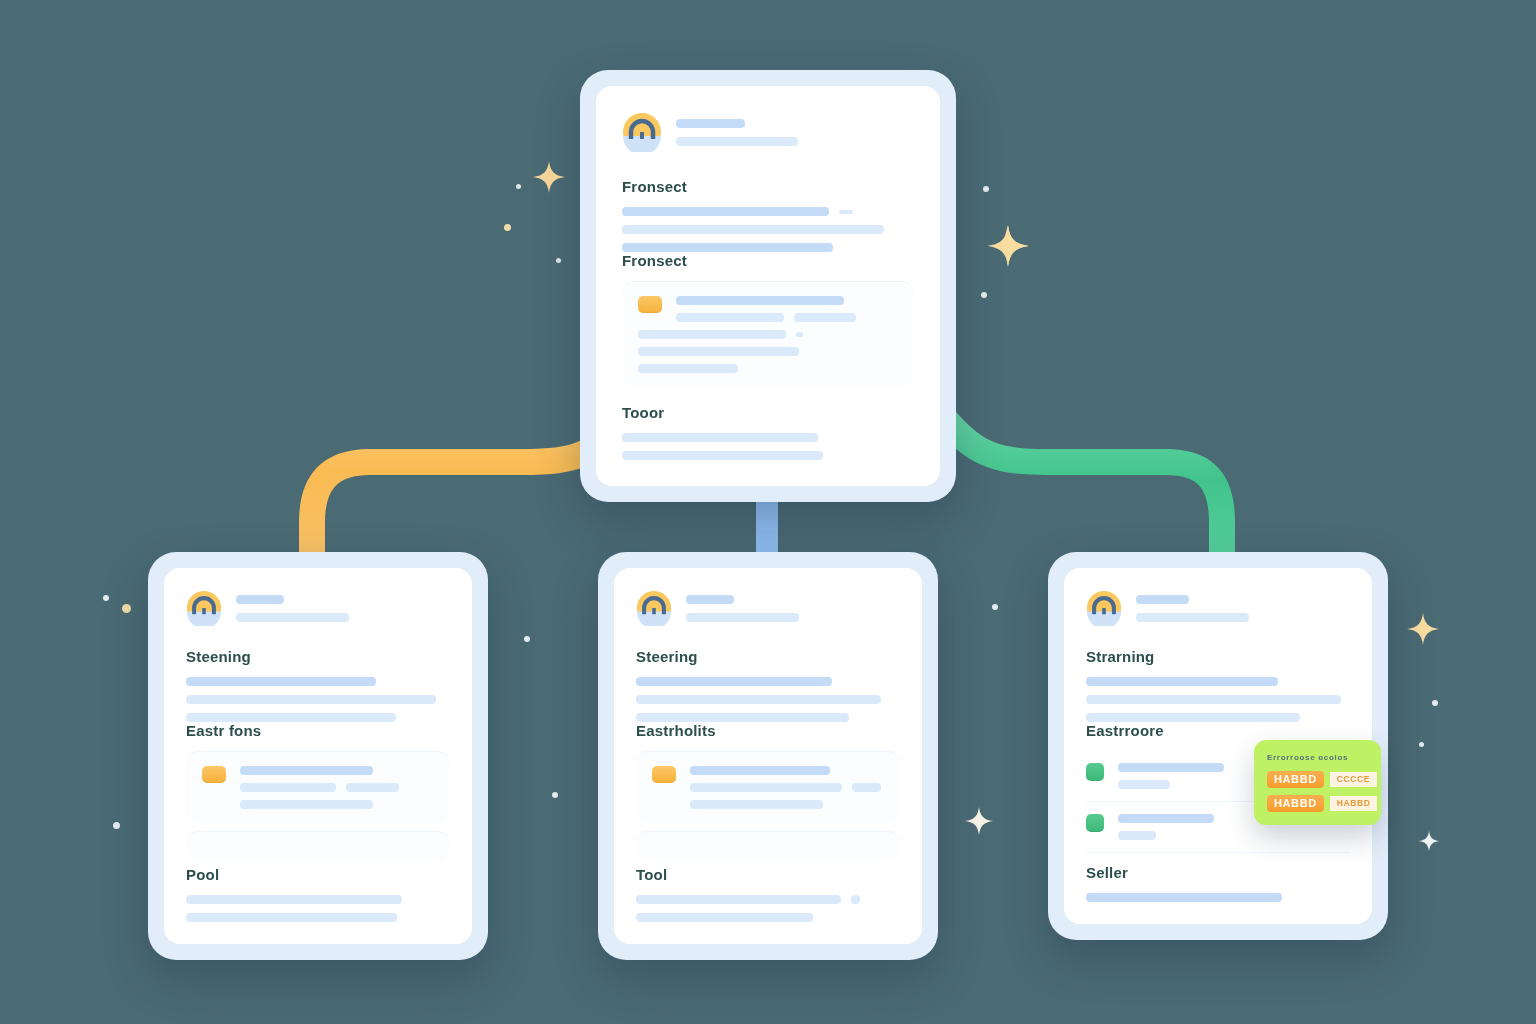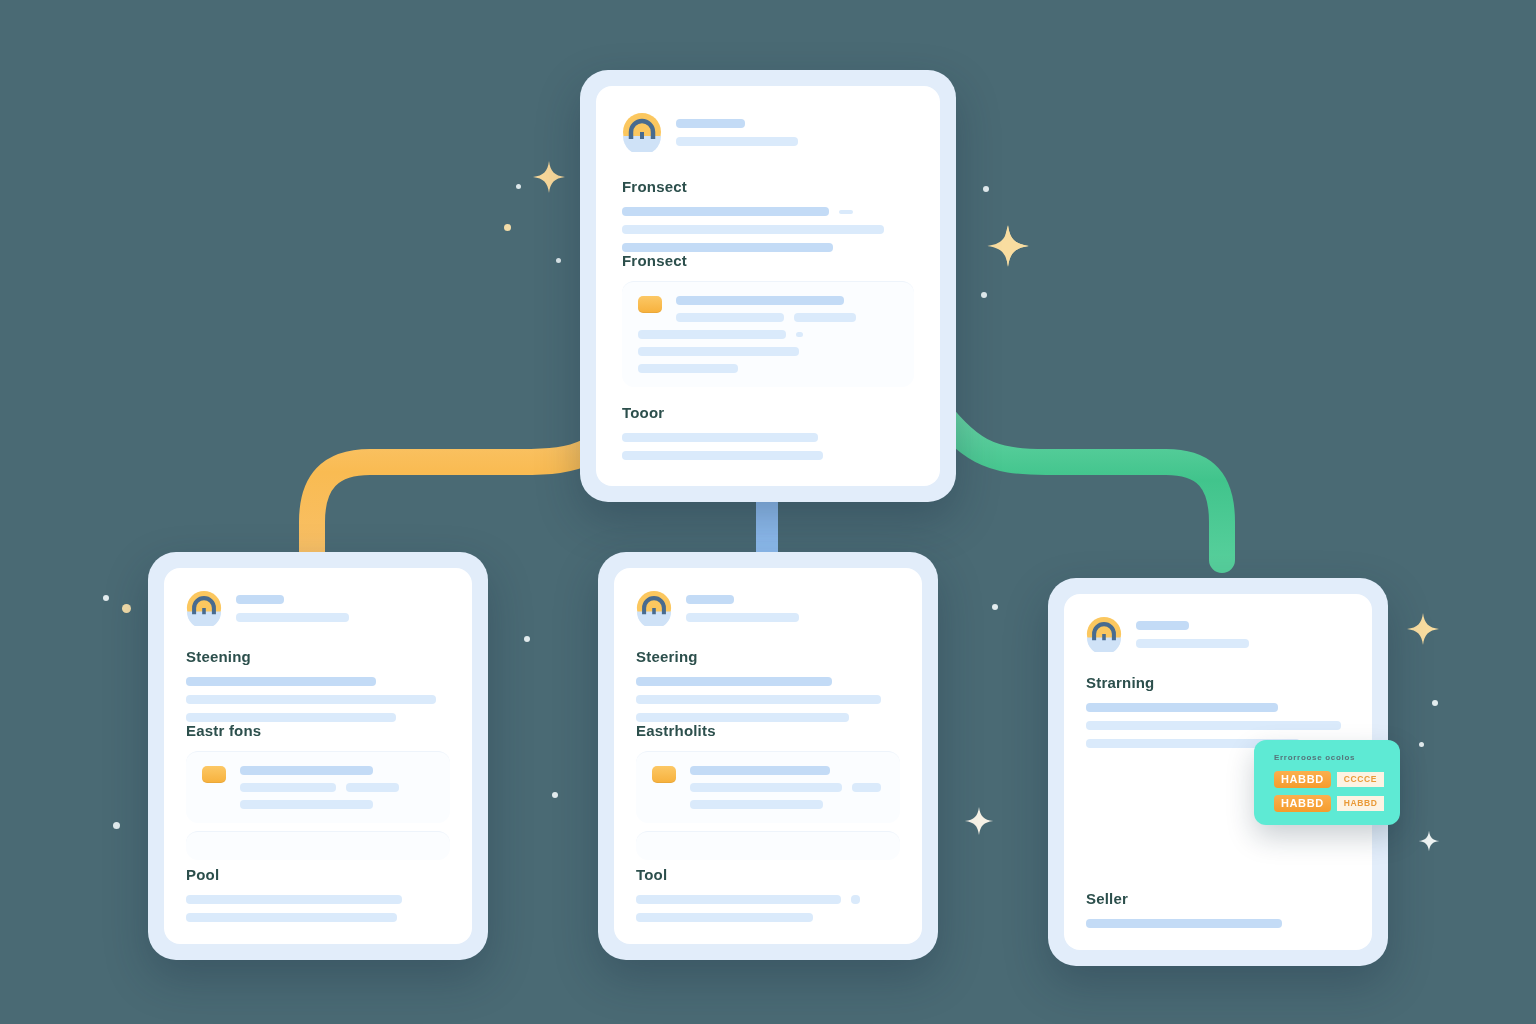--- a/index.html
+++ b/index.html
@@ -121,24 +121,24 @@
     display: flex; gap: 14px; align-items: flex-start;
     padding: 12px 0;
     border-bottom: 1px solid #eff5fc;
   }
   .glist-row:last-child { border-bottom: none; }
   .glist-lines { flex: 1; display: flex; flex-direction: column; gap: 8px; }
 
   
   .popup {
     position: absolute;
-    width: 146px;
-    background: #5eead4;
+    width: 127px;
+    background: #bef264;
     border-radius: 12px;
-    padding: 13px 20px;
+    padding: 13px 13px;
     box-shadow: 0 12px 28px rgba(20,40,60,0.22);
   }
   .popup-title {
     font-size: 8px;
     font-weight: 700;
     letter-spacing: .7px;
     color: #56737a;
     margin-bottom: 9px;
   }
   .popup-row {
@@ -423,21 +423,21 @@
       <div class="card-foot" style="padding:0 22px 22px 22px;">
         <div class="sect-title">Pool</div>
         <div class="sect-lines">
           <span class="sk pale" style="width:216px;display:block;"></span>
           <span class="sk pale" style="width:211px;display:block;"></span>
         </div>
       </div>
     </div>
   </div>
 
-  <div class="card-frame" style="left:1048px;top:578px;width:340px;height:388px;">
+  <div class="card-frame" style="left:1048px;top:552px;width:340px;height:388px;">
     <div class="card-inner">
       <div class="card-body" style="padding:22px 22px 0 22px;">
 
         <div class="card-head" style="margin-bottom:22px;">
           <span class="logo">
             <svg width="36" height="36" viewBox="0 0 40 40">
               <circle cx="20" cy="20" r="19" fill="#fbc75f"></circle>
               <path d="M1 24 A19 19 0 0 0 39 24 Z" fill="#cfe2f7"></path>
               <path d="M9 27 L9 20 A11 11 0 0 1 31 20 L31 27" fill="none" stroke="#486b8f" stroke-width="4.5"></path>
               <path d="M20 27 L20 20" fill="none" stroke="#486b8f" stroke-width="4"></path>
@@ -451,20 +451,44 @@
 
         <div class="sect-block">
           <div class="sect-title">Strarning</div>
           <div class="sect-lines">
             <span class="sk" style="width:192px;display:block;"></span>
             <span class="sk pale" style="width:255px;display:block;"></span>
             <span class="sk pale" style="width:214px;display:block;"></span>
           </div>
         </div>
 
+        <div>
+          <div class="sect-title">Eastrroore</div>
+
+          <div class="glist-row">
+            <span class="chip green"></span>
+            <span class="glist-lines">
+              <span class="sk" style="width:106px;"></span>
+              <span class="sk pale" style="width:52px;"></span>
+            </span>
+          </div>
+
+          <div class="glist-row">
+            <span class="chip green"></span>
+            <span class="glist-lines">
+              <span class="sk" style="width:96px;"></span>
+              <span class="sk pale" style="width:38px;"></span>
+            </span>
+          </div>
+
+          <div class="glist-row">
+            
+            
+          </div>
+        </div>
 
       </div>
 
       <div class="card-foot" style="padding:0 22px 22px 22px;">
         <div class="sect-title">Seller</div>
         <div class="sect-lines">
           <span class="sk" style="width:196px;display:block;"></span>
         </div>
       </div>
     </div>

